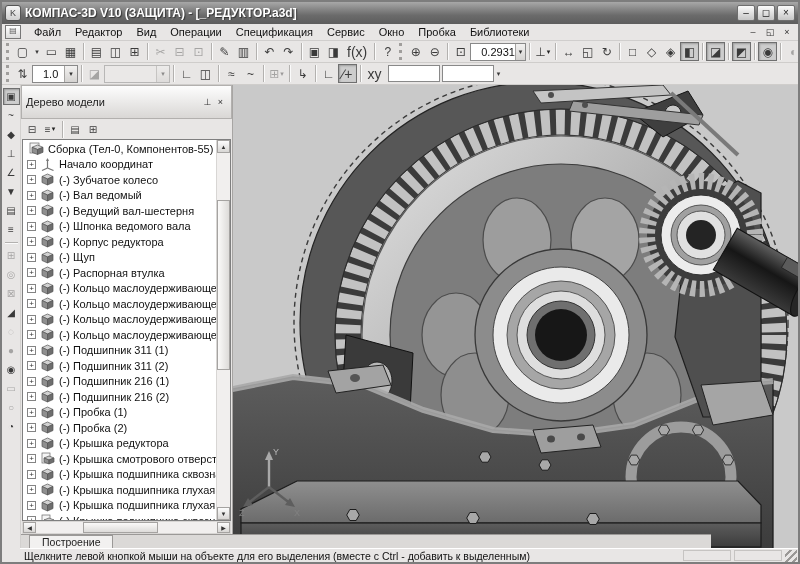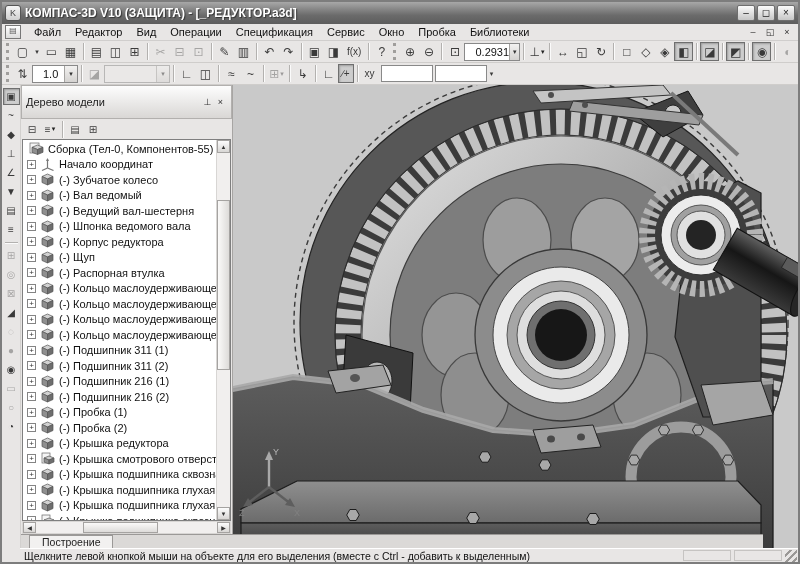--- a/index.html
+++ b/index.html
@@ -17,21 +17,21 @@
   .mdi{margin-left:auto;display:flex;align-items:center;padding-right:4px;}
   .mdibtn{width:14px;height:13px;margin-left:3px;font-size:9px;line-height:12px;text-align:center;color:#333;}
   
   .toolbar{position:absolute;left:0;right:0;height:22px;background:#e8e6e5;border-bottom:1px solid #cfcdcb;display:flex;align-items:center;padding:0 2px;overflow:hidden;}
   #toolbar1{top:39px;}
   #toolbar2{top:61px;}
   .tbtn{width:19px;height:19px;border:1px solid transparent;display:inline-flex;align-items:center;justify-content:center;font-size:12px;color:#3a3a3a;flex:none;}
   .tbtn .glyph{pointer-events:none;}
   .tbtn.active{border:1px solid #6f6f6f;background:#cdcdcd;box-shadow:inset 1px 1px 2px #9e9e9e;}
   .tbtn.gray{opacity:.38;}
-  .tbtn.wide{width:auto;padding:0 3px;font-size:10px;justify-content:flex-end;}
+  .tbtn.wide{width:auto;padding:0 3px;font-size:14px;justify-content:flex-end;}
   .tbtn.narrow{width:10px;font-size:7px;}
   .tbtn .dd{font-size:7px;margin-left:1px;color:#222;}
   .tsep{width:1px;height:17px;background:#b3b1af;box-shadow:1px 0 0 #fbfbfb;margin:0 3px;flex:none;}
   .grip{width:3px;height:17px;border-left:3px dotted #a09e9c;margin:0 4px 0 2px;flex:none;}
   .tcombo{height:18px;background:#fff;border:1px solid #898989;display:inline-flex;align-items:center;font-size:11px;color:#111;flex:none;}
   .tcombo .tcombo-val{flex:1;padding-left:10px;}
   .tcombo .tcombo-dd{width:13px;height:100%;background:linear-gradient(#f2f1f0,#d5d3d1);border-left:1px solid #a5a3a1;font-size:7px;display:inline-flex;align-items:center;justify-content:center;color:#333;}
   .tcombo.gray{opacity:.5;background:#eceae9;}
   .tfield{height:17px;background:#fff;border:1px solid #898989;display:inline-block;margin-left:2px;flex:none;}
   
@@ -59,21 +59,21 @@
   .sbtn.up{top:0;}
   .sbtn.dn{bottom:0;}
   .vthumb{position:absolute;left:0;right:0;top:60px;height:170px;background:linear-gradient(90deg,#fbfaf9,#dddbd9);border:1px solid #a5a3a1;}
   .hscroll{height:13px;margin:0 1px;position:relative;background:#f1efee;border:1px solid #d8d6d4;flex:none;}
   .hbtn{position:absolute;top:0;bottom:0;width:13px;background:linear-gradient(#fcfcfc,#d8d6d4);border:1px solid #a5a3a1;font-size:7px;text-align:center;line-height:11px;color:#333;}
   .hbtn.lf{left:0;} .hbtn.rt{right:0;}
   .hthumb{position:absolute;top:0;bottom:0;left:60px;width:75px;background:linear-gradient(#fbfaf9,#dddbd9);border:1px solid #a5a3a1;}
   
   .viewport{flex:1;position:relative;background:#c9c9c9;overflow:hidden;}
   
-  .tabbar{position:absolute;left:19px;top:532px;width:742px;height:14px;background:#dbd9d7;border-top:1px solid #9b9997;display:flex;align-items:flex-end;padding-left:8px;}
+  .tabbar{position:absolute;left:19px;top:532px;width:690px;height:14px;background:#dbd9d7;border-top:1px solid #9b9997;display:flex;align-items:flex-end;padding-left:8px;}
   .tab{background:#f2f1f0;border:1px solid #9b9997;border-bottom:none;height:13px;padding:0 12px;font-size:10.5px;color:#222;line-height:13px;}
   .statusbar{position:absolute;left:18px;right:0;bottom:0;height:14px;background:#e8e6e5;border-top:1px solid #fff;display:flex;align-items:center;font-size:10.5px;color:#111;padding-left:4px;}
   .statusbar .sbtext{flex:1;white-space:nowrap;overflow:hidden;}
   .sb-cell{width:48px;height:11px;border:1px solid #c6c4c2;margin-left:3px;flex:none;}
   .sb-grip{width:12px;height:12px;margin:0 1px 0 3px;background:
     repeating-linear-gradient(135deg,transparent 0 3px,#9a9896 3px 5px);flex:none;}
 </style>
 </head>
 <body>
 

